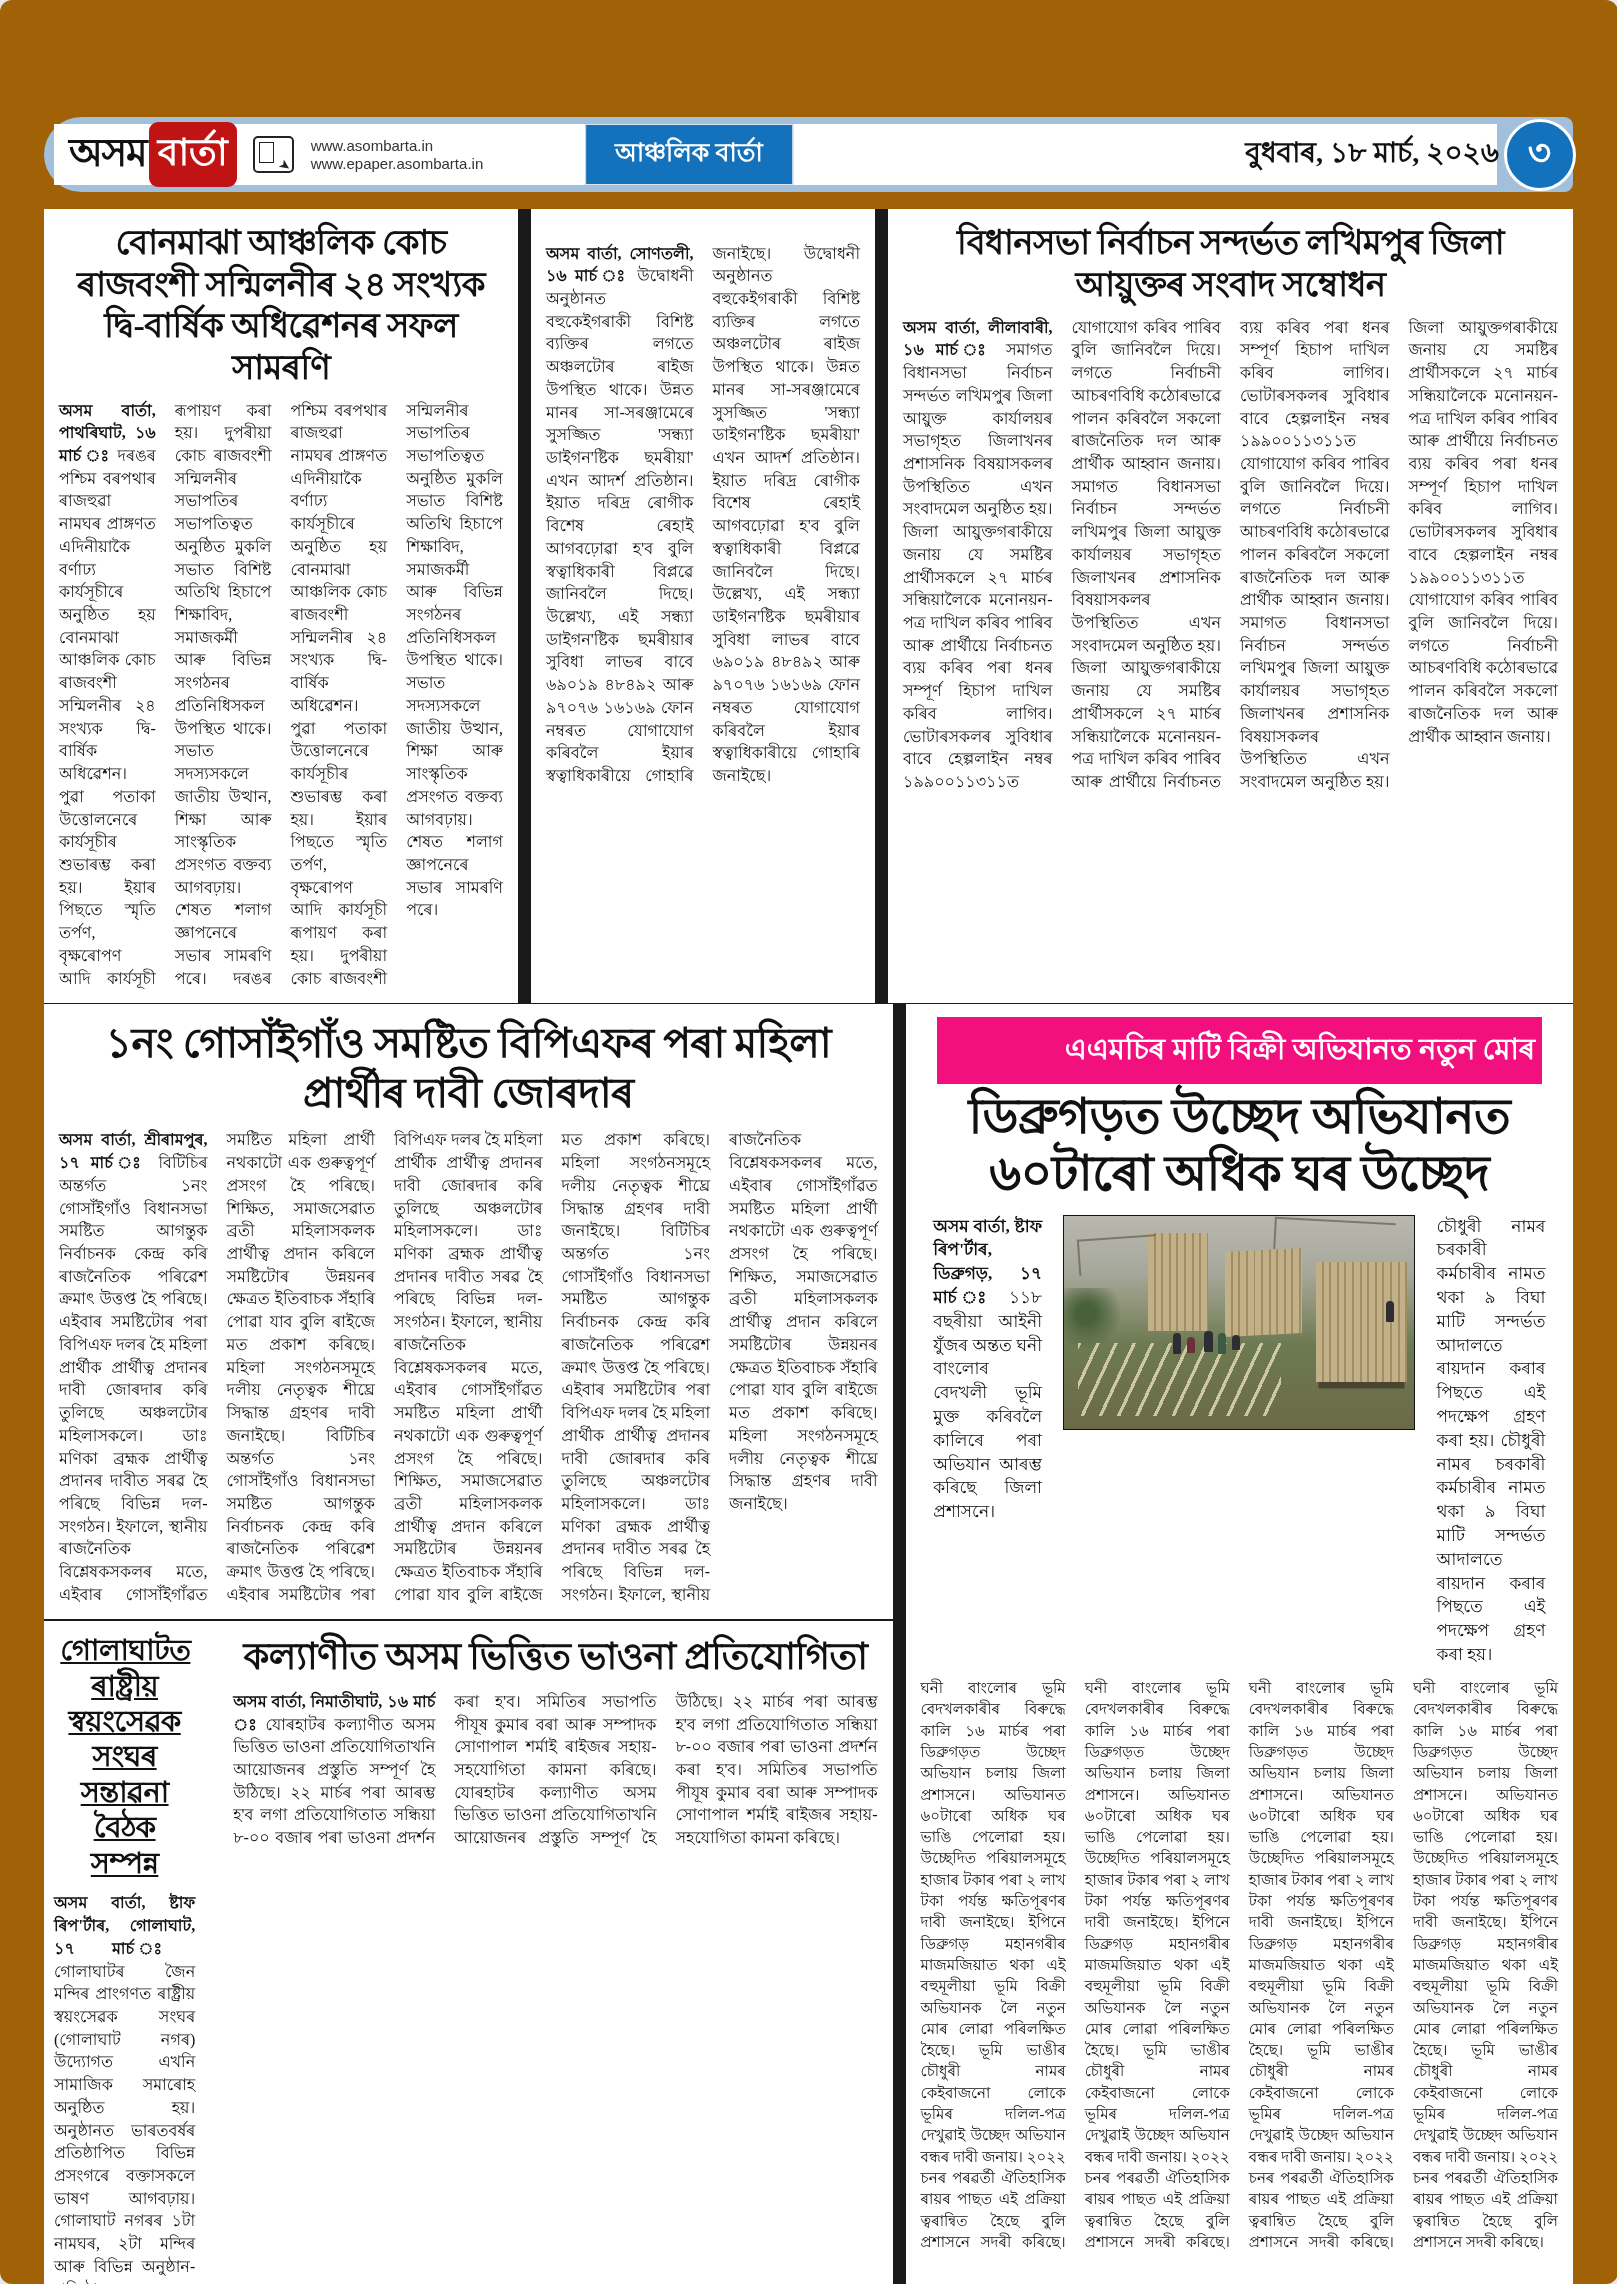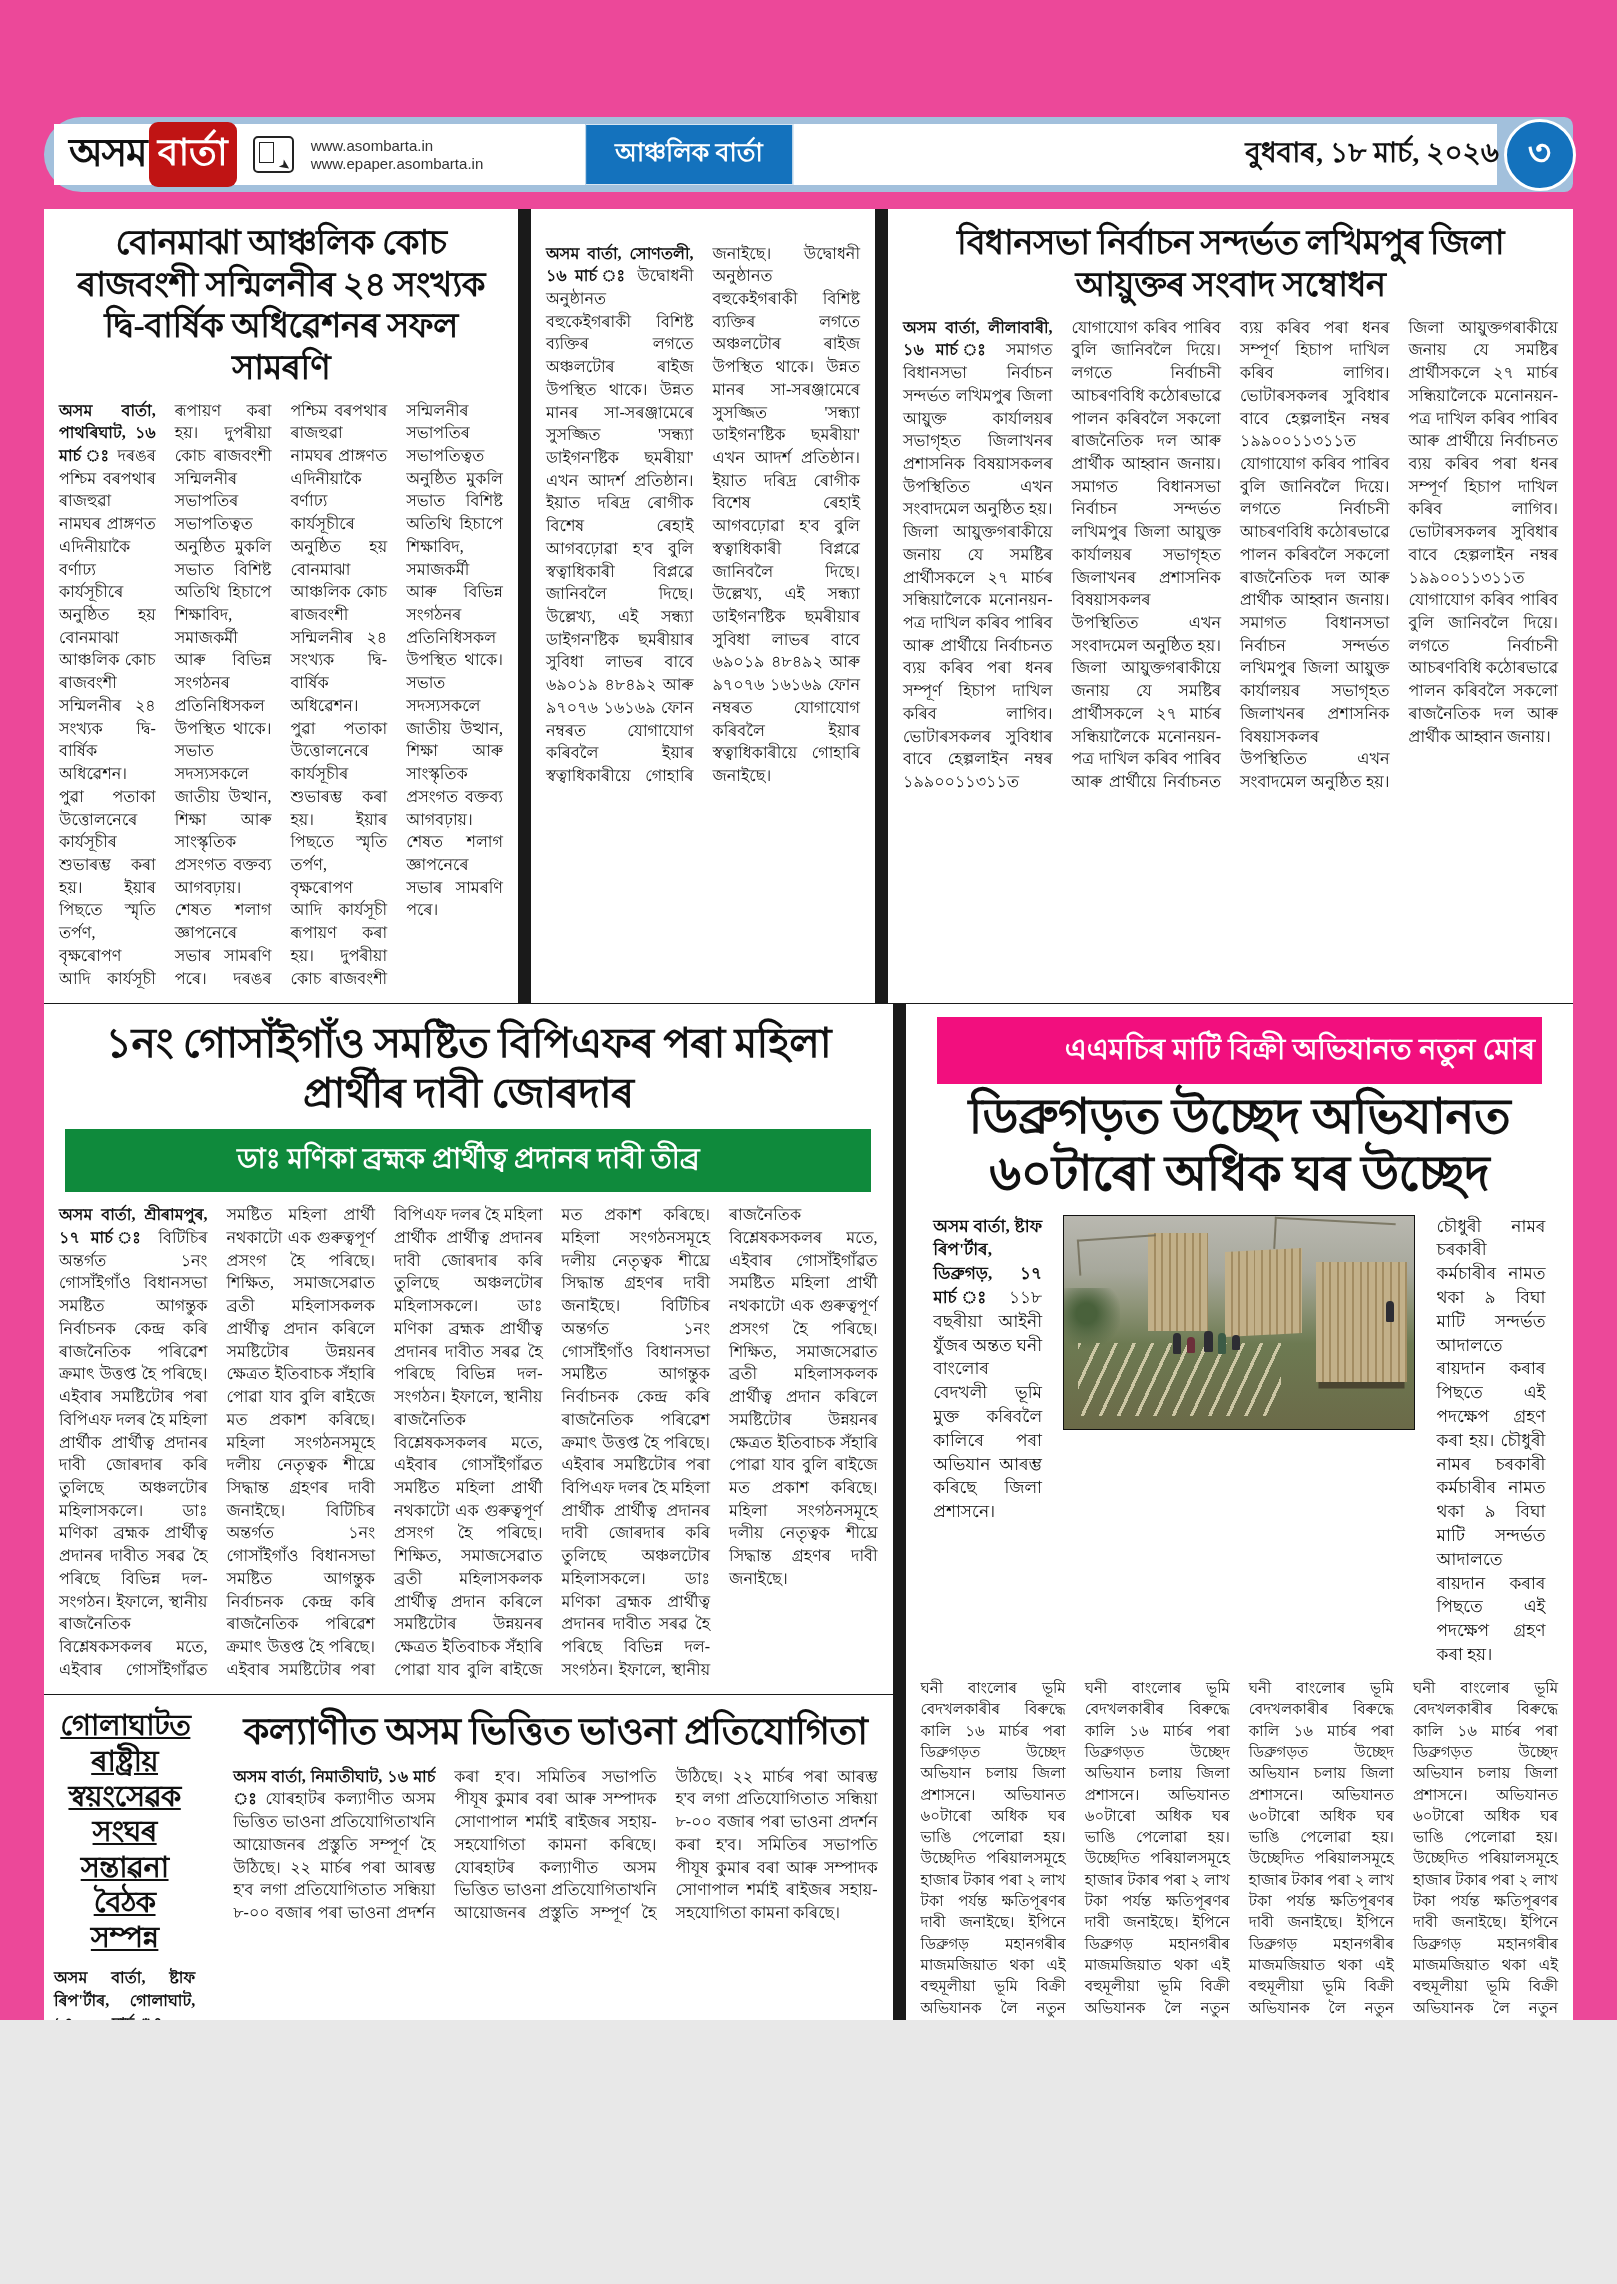--- a/index.html
+++ b/index.html
@@ -1,17 +1,17 @@
 <!DOCTYPE html>
 <html style="font-size:10px"><head>
 <meta charset="utf-8">
 <style>
   html,body{margin:0;padding:0;background:#e8e8e8;}
-  .page{width:1618px;height:2020px;background:#ec4899;position:relative;
-        font-family:"Liberation Serif","DejaVu Serif",serif;color:#111;overflow:hidden;}
+  .page{width:1618px;height:2284px;background:#a16207;position:relative;
+        font-family:"Liberation Serif","DejaVu Serif",serif;color:#111;overflow:hidden;border-radius:12px;}
   .inner{position:absolute;left:44px;top:117px;width:1529px;}
 
   
   .mast{height:75px;display:flex;align-items:stretch;position:relative;margin-bottom:16.5px;}
   .mast-bar{flex:1;background:#a2c0dc;border-radius:39px 9px 9px 39px;padding:7px 76px 7px 10px;display:flex;}
   .mast-band{flex:1;background:#ffffff;display:flex;align-items:center;gap:16.5px;padding:0 15px;position:relative;}
   .logo{display:flex;align-items:center;gap:2.5px;}
   .logo-black{font-size:39px;font-weight:bold;color:#111;letter-spacing:-1.3px;}
   .logo-red{font-size:37px;font-weight:bold;color:#ffffff;background:#c01414;border-radius:9px;padding:1.3px 9px;}
   .epaper-ic{width:37px;height:33px;border:2.5px solid #222;border-radius:5px;position:relative;background:#fff;}
@@ -126,21 +126,20 @@
             <span>সমাগত বিধানসভা নিৰ্বাচন সন্দৰ্ভত লখিমপুৰ জিলা আয়ুক্ত কাৰ্যালয়ৰ সভাগৃহত জিলাখনৰ প্ৰশাসনিক বিষয়াসকলৰ উপস্থিতিত এখন সংবাদমেল অনুষ্ঠিত হয়। জিলা আয়ুক্তগৰাকীয়ে জনায় যে সমষ্টিৰ প্ৰাৰ্থীসকলে ২৭ মাৰ্চৰ সন্ধিয়ালৈকে মনোনয়ন-পত্ৰ দাখিল কৰিব পাৰিব আৰু প্ৰাৰ্থীয়ে নিৰ্বাচনত ব্যয় কৰিব পৰা ধনৰ সম্পূৰ্ণ হিচাপ দাখিল কৰিব লাগিব। ভোটাৰসকলৰ সুবিধাৰ বাবে হেল্পলাইন নম্বৰ ১৯৯০০১১৩১১ত যোগাযোগ কৰিব পাৰিব বুলি জানিবলৈ দিয়ে। লগতে নিৰ্বাচনী আচৰণবিধি কঠোৰভাৱে পালন কৰিবলৈ সকলো ৰাজনৈতিক দল আৰু প্ৰাৰ্থীক আহ্বান জনায়। সমাগত বিধানসভা নিৰ্বাচন সন্দৰ্ভত লখিমপুৰ জিলা আয়ুক্ত কাৰ্যালয়ৰ সভাগৃহত জিলাখনৰ প্ৰশাসনিক বিষয়াসকলৰ উপস্থিতিত এখন সংবাদমেল অনুষ্ঠিত হয়। জিলা আয়ুক্তগৰাকীয়ে জনায় যে সমষ্টিৰ প্ৰাৰ্থীসকলে ২৭ মাৰ্চৰ সন্ধিয়ালৈকে মনোনয়ন-পত্ৰ দাখিল কৰিব পাৰিব আৰু প্ৰাৰ্থীয়ে নিৰ্বাচনত ব্যয় কৰিব পৰা ধনৰ সম্পূৰ্ণ হিচাপ দাখিল কৰিব লাগিব। ভোটাৰসকলৰ সুবিধাৰ বাবে হেল্পলাইন নম্বৰ ১৯৯০০১১৩১১ত যোগাযোগ কৰিব পাৰিব বুলি জানিবলৈ দিয়ে। লগতে নিৰ্বাচনী আচৰণবিধি কঠোৰভাৱে পালন কৰিবলৈ সকলো ৰাজনৈতিক দল আৰু প্ৰাৰ্থীক আহ্বান জনায়। সমাগত বিধানসভা নিৰ্বাচন সন্দৰ্ভত লখিমপুৰ জিলা আয়ুক্ত কাৰ্যালয়ৰ সভাগৃহত জিলাখনৰ প্ৰশাসনিক বিষয়াসকলৰ উপস্থিতিত এখন সংবাদমেল অনুষ্ঠিত হয়। জিলা আয়ুক্তগৰাকীয়ে জনায় যে সমষ্টিৰ প্ৰাৰ্থীসকলে ২৭ মাৰ্চৰ সন্ধিয়ালৈকে মনোনয়ন-পত্ৰ দাখিল কৰিব পাৰিব আৰু প্ৰাৰ্থীয়ে নিৰ্বাচনত ব্যয় কৰিব পৰা ধনৰ সম্পূৰ্ণ হিচাপ দাখিল কৰিব লাগিব। ভোটাৰসকলৰ সুবিধাৰ বাবে হেল্পলাইন নম্বৰ ১৯৯০০১১৩১১ত যোগাযোগ কৰিব পাৰিব বুলি জানিবলৈ দিয়ে। লগতে নিৰ্বাচনী আচৰণবিধি কঠোৰভাৱে পালন কৰিবলৈ সকলো ৰাজনৈতিক দল আৰু প্ৰাৰ্থীক আহ্বান জনায়।</span>
           </div>
         </div>
       </div>
 
       <div class="grid row-mid">
 
         <div class="stack">
           <div class="art">
             <div class="hl hl-66">১নং গোসাঁইগাঁও সমষ্টিত বিপিএফৰ পৰা মহিলা প্ৰাৰ্থীৰ দাবী জোৰদাৰ</div>
-            <div class="sub-green">ডাঃ মণিকা ব্ৰহ্মক প্ৰাৰ্থীত্ব প্ৰদানৰ দাবী তীব্ৰ</div>
             <div class="body cols-5">
               <b class="dl">অসম বাৰ্তা, শ্ৰীৰামপুৰ, ১৭ মাৰ্চ ঃ</b>
               <span>বিটিচিৰ অন্তৰ্গত ১নং গোসাঁইগাঁও বিধানসভা সমষ্টিত আগন্তুক নিৰ্বাচনক কেন্দ্ৰ কৰি ৰাজনৈতিক পৰিৱেশ ক্ৰমাৎ উত্তপ্ত হৈ পৰিছে। এইবাৰ সমষ্টিটোৰ পৰা বিপিএফ দলৰ হৈ মহিলা প্ৰাৰ্থীক প্ৰাৰ্থীত্ব প্ৰদানৰ দাবী জোৰদাৰ কৰি তুলিছে অঞ্চলটোৰ মহিলাসকলে। ডাঃ মণিকা ব্ৰহ্মক প্ৰাৰ্থীত্ব প্ৰদানৰ দাবীত সৰৱ হৈ পৰিছে বিভিন্ন দল-সংগঠন। ইফালে, স্থানীয় ৰাজনৈতিক বিশ্লেষকসকলৰ মতে, এইবাৰ গোসাঁইগাঁৱত সমষ্টিত মহিলা প্ৰাৰ্থী নথকাটো এক গুৰুত্বপূৰ্ণ প্ৰসংগ হৈ পৰিছে। শিক্ষিত, সমাজসেৱাত ব্ৰতী মহিলাসকলক প্ৰাৰ্থীত্ব প্ৰদান কৰিলে সমষ্টিটোৰ উন্নয়নৰ ক্ষেত্ৰত ইতিবাচক সঁহাৰি পোৱা যাব বুলি ৰাইজে মত প্ৰকাশ কৰিছে। মহিলা সংগঠনসমূহে দলীয় নেতৃত্বক শীঘ্ৰে সিদ্ধান্ত গ্ৰহণৰ দাবী জনাইছে। বিটিচিৰ অন্তৰ্গত ১নং গোসাঁইগাঁও বিধানসভা সমষ্টিত আগন্তুক নিৰ্বাচনক কেন্দ্ৰ কৰি ৰাজনৈতিক পৰিৱেশ ক্ৰমাৎ উত্তপ্ত হৈ পৰিছে। এইবাৰ সমষ্টিটোৰ পৰা বিপিএফ দলৰ হৈ মহিলা প্ৰাৰ্থীক প্ৰাৰ্থীত্ব প্ৰদানৰ দাবী জোৰদাৰ কৰি তুলিছে অঞ্চলটোৰ মহিলাসকলে। ডাঃ মণিকা ব্ৰহ্মক প্ৰাৰ্থীত্ব প্ৰদানৰ দাবীত সৰৱ হৈ পৰিছে বিভিন্ন দল-সংগঠন। ইফালে, স্থানীয় ৰাজনৈতিক বিশ্লেষকসকলৰ মতে, এইবাৰ গোসাঁইগাঁৱত সমষ্টিত মহিলা প্ৰাৰ্থী নথকাটো এক গুৰুত্বপূৰ্ণ প্ৰসংগ হৈ পৰিছে। শিক্ষিত, সমাজসেৱাত ব্ৰতী মহিলাসকলক প্ৰাৰ্থীত্ব প্ৰদান কৰিলে সমষ্টিটোৰ উন্নয়নৰ ক্ষেত্ৰত ইতিবাচক সঁহাৰি পোৱা যাব বুলি ৰাইজে মত প্ৰকাশ কৰিছে। মহিলা সংগঠনসমূহে দলীয় নেতৃত্বক শীঘ্ৰে সিদ্ধান্ত গ্ৰহণৰ দাবী জনাইছে। বিটিচিৰ অন্তৰ্গত ১নং গোসাঁইগাঁও বিধানসভা সমষ্টিত আগন্তুক নিৰ্বাচনক কেন্দ্ৰ কৰি ৰাজনৈতিক পৰিৱেশ ক্ৰমাৎ উত্তপ্ত হৈ পৰিছে। এইবাৰ সমষ্টিটোৰ পৰা বিপিএফ দলৰ হৈ মহিলা প্ৰাৰ্থীক প্ৰাৰ্থীত্ব প্ৰদানৰ দাবী জোৰদাৰ কৰি তুলিছে অঞ্চলটোৰ মহিলাসকলে। ডাঃ মণিকা ব্ৰহ্মক প্ৰাৰ্থীত্ব প্ৰদানৰ দাবীত সৰৱ হৈ পৰিছে বিভিন্ন দল-সংগঠন। ইফালে, স্থানীয় ৰাজনৈতিক বিশ্লেষকসকলৰ মতে, এইবাৰ গোসাঁইগাঁৱত সমষ্টিত মহিলা প্ৰাৰ্থী নথকাটো এক গুৰুত্বপূৰ্ণ প্ৰসংগ হৈ পৰিছে। শিক্ষিত, সমাজসেৱাত ব্ৰতী মহিলাসকলক প্ৰাৰ্থীত্ব প্ৰদান কৰিলে সমষ্টিটোৰ উন্নয়নৰ ক্ষেত্ৰত ইতিবাচক সঁহাৰি পোৱা যাব বুলি ৰাইজে মত প্ৰকাশ কৰিছে। মহিলা সংগঠনসমূহে দলীয় নেতৃত্বক শীঘ্ৰে সিদ্ধান্ত গ্ৰহণৰ দাবী জনাইছে।</span>
             </div>
           </div>
           <div class="grid subrow-gk">
             <div class="art" style="padding:9px 10px;">
               <div class="hl hl-44">গোলাঘাটত ৰাষ্ট্ৰীয় স্বয়ংসেৱক সংঘৰ সন্তাৱনা বৈঠক সম্পন্ন</div>
               <div class="body">
                 <b class="dl">অসম বাৰ্তা, ষ্টাফ ৰিপ'ৰ্টাৰ, গোলাঘাট, ১৭ মাৰ্চ ঃ</b>

